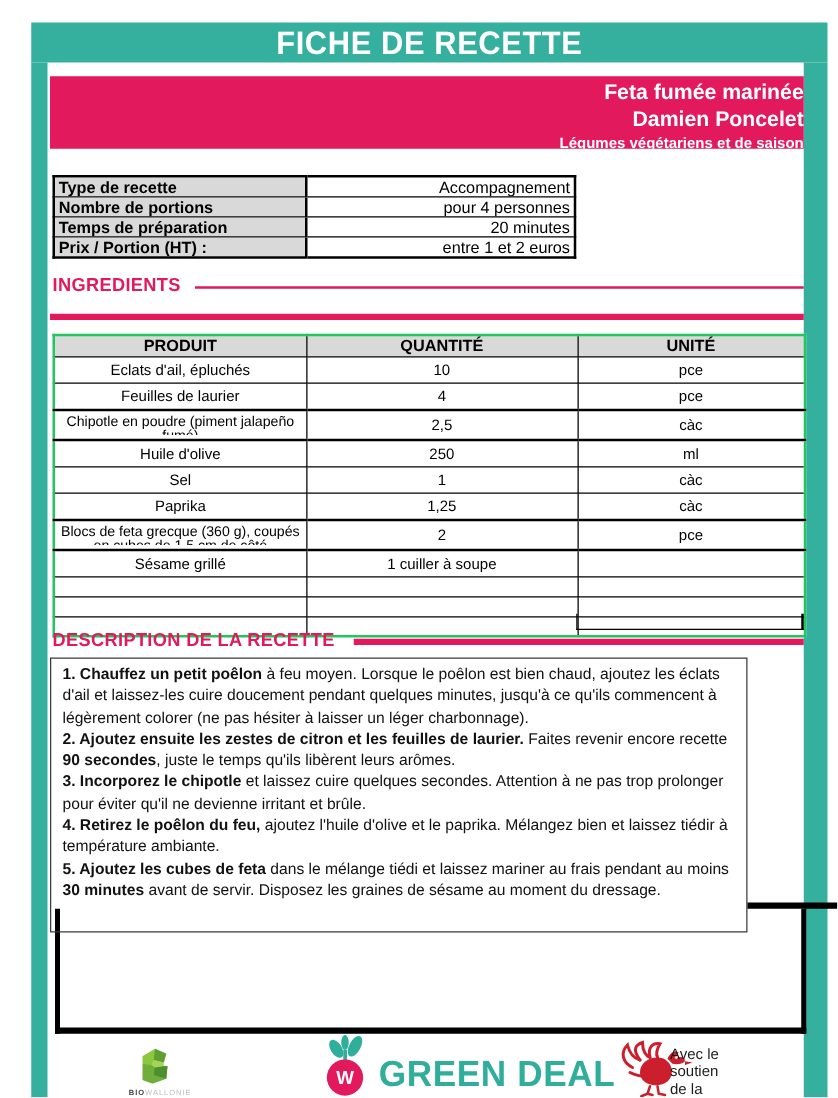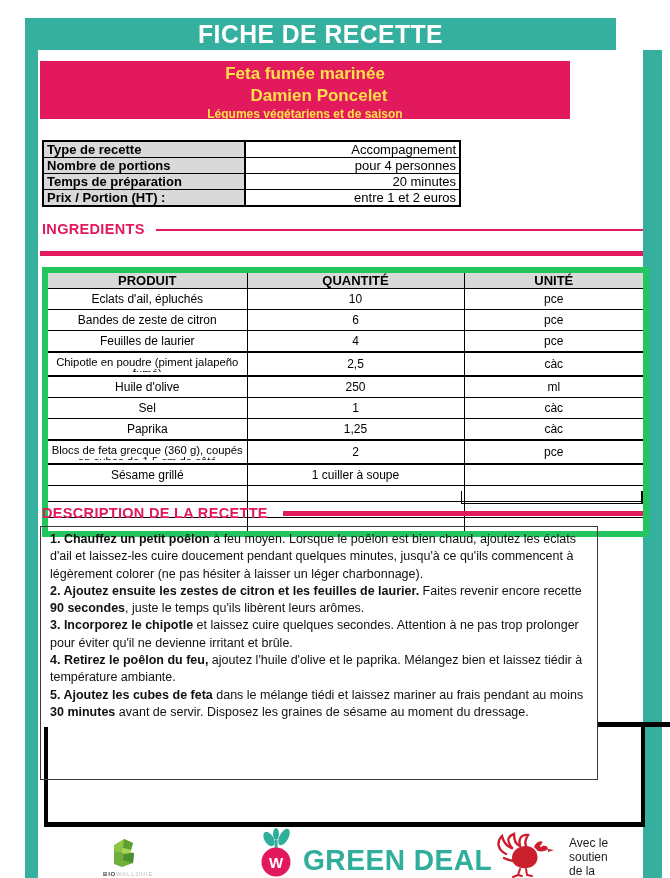--- a/index.html
+++ b/index.html
@@ -1,28 +1,28 @@
 <!DOCTYPE html>
 <html><head>
 <meta charset="utf-8">
 <style>
   html,body{margin:0;padding:0;background:#ffffff;}
   *{box-sizing:border-box;font-family:"Liberation Sans","DejaVu Sans",sans-serif;}
   .page{position:relative;width:670px;height:878px;background:#fff;overflow:hidden;}
 
   
-  .band-top{position:absolute;left:25px;top:18px;width:591px;height:32px;background:#36b09e;}
+  .band-top{position:absolute;left:25px;top:18px;width:637px;height:32px;background:#36b09e;}
   .band-top .title{width:100%;height:32px;line-height:32px;text-align:center;color:#fff;
     font-weight:700;font-size:26px;letter-spacing:.5px;transform:scaleX(.95);}
   .strip-left{position:absolute;left:25px;top:50px;width:13px;height:828px;background:#36b09e;}
   .strip-right{position:absolute;left:643px;top:50px;width:19px;height:828px;background:#36b09e;}
 
   
-  .recipe-banner{position:absolute;left:40px;top:61px;width:530px;height:58px;background:#e2195c;
-    overflow:hidden;text-align:center;color:#fde047;}
+  .recipe-banner{position:absolute;left:40px;top:61px;width:603px;height:58px;background:#e2195c;
+    overflow:hidden;text-align:right;color:#ffffff;}
   .recipe-banner .l1{font-size:17px;font-weight:700;line-height:22px;padding-top:2px;}
   .recipe-banner .l2{font-size:17px;font-weight:700;line-height:22px;padding-left:28px;}
   .recipe-banner .l3{font-size:12px;font-weight:700;line-height:15px;}
 
   
   table{border-collapse:collapse;table-layout:fixed;}
   .info-table{position:absolute;left:42px;top:140px;width:417px;border:2px solid #000;}
   .info-table td{border:1px solid #000;height:16px;font-size:13px;padding:0 3px;overflow:hidden;white-space:nowrap;}
   .info-table td.lab{width:202px;background:#d9d9d9;font-weight:700;text-align:left;border-right:2px solid #000;}
   .info-table td.val{width:215px;text-align:right;}
@@ -31,50 +31,50 @@
   .sec-row{position:absolute;display:flex;align-items:flex-start;}
   .sec-row .sec-title{color:#e2195c;font-weight:700;font-size:15px;letter-spacing:.3px;white-space:nowrap;transform:scaleX(.97);transform-origin:left;}
   .sec-row .sec-line{flex:1;background:#e2195c;}
   .ing-row{left:42px;top:220px;width:601px;}
   .ing-row .sec-line{height:2px;margin:9px 0 0 8px;}
   .ing-bar{position:absolute;left:40px;top:251px;width:603px;height:5px;background:#e2195c;}
   .desc-row{left:42px;top:504px;width:601px;z-index:4;}
   .desc-row .sec-line{height:5px;margin:7px 0 0 8px;}
 
   
-  .ing-table{position:absolute;left:42px;top:267px;width:601px;border:6px solid #22c55e;background:#fff;}
+  .ing-table{position:absolute;left:42px;top:267px;width:601px;border:2px solid #22c55e;background:#fff;}
   .ing-table th{border:1px solid #000;background:#d9d9d9;height:17px;font-size:13px;font-weight:700;text-align:center;padding:0;}
   .ing-table td{border:1px solid #000;height:16px;font-size:12px;text-align:center;padding:3px;overflow:hidden;}
   .ing-table col.c1{width:202px;}
   .ing-table col.c2{width:217px;}
   .ing-table col.c3{width:182px;}
   .ing-table tr.bt2 td{border-top-width:2px;}
   .ing-table td .ov{height:16px;overflow:hidden;padding-top:1px;line-height:11px;font-size:11.3px;}
 
   .extra-cell{position:absolute;left:461px;top:491px;width:182px;height:13px;
     border-left:1px solid #000;border-right:2px solid #000;border-bottom:1px solid #000;z-index:2;}
 
   
-  .desc-box{position:absolute;left:40px;top:526px;width:558px;height:254px;border:1px solid #3a3a3a;
+  .desc-box{position:absolute;left:40px;top:526px;width:558px;height:220px;border:1px solid #3a3a3a;
     padding:4px 8px 0 9px;font-size:12.5px;line-height:17.3px;color:#111;z-index:3;overflow:hidden;}
   .desc-box b{font-weight:700;}
 
   .seg-right{position:absolute;left:598px;top:722px;width:72px;height:5px;background:#000;z-index:5;}
   .big-box{position:absolute;left:44px;top:727px;width:601px;height:100px;
     border-left:4px solid #000;border-right:4px solid #000;border-bottom:5px solid #000;}
 
   
   .bio-logo{position:absolute;left:103px;top:839px;width:42px;text-align:center;}
   .bio-text{font-size:6px;letter-spacing:.8px;line-height:7px;white-space:nowrap;}
   .bio-text .b1{color:#3f3f3f;font-weight:700;}
   .bio-text .b2{color:#bdbdbd;}
   .gd-logo{position:absolute;left:251px;top:828px;}
   .gd-label{position:absolute;left:303px;top:844px;color:#2fae9b;font-weight:700;font-size:29px;letter-spacing:.5px;transform:scaleX(.97);transform-origin:left;}
   .rooster{position:absolute;left:492px;top:832px;}
-  .support{position:absolute;left:569px;top:836px;font-size:12px;line-height:14px;color:#1c1c1c;}
+  .support{position:absolute;left:536px;top:836px;font-size:12px;line-height:14px;color:#1c1c1c;}
 </style>
 </head>
 <body>
 
 <div class="page">
 
   <div class="band-top">
     <div class="title">FICHE DE RECETTE</div>
   </div>
   <div class="strip-left"></div>
@@ -121,25 +121,20 @@
       </colgroup>
     <tbody>
         <tr>
       <th>PRODUIT</th>
       <th>QUANTITÉ</th>
       <th>UNITÉ</th>
     </tr>
     <tr>
       <td>Eclats d'ail, épluchés</td>
       <td>10</td>
-      <td>pce</td>
-    </tr>
-    <tr>
-      <td>Bandes de zeste de citron</td>
-      <td>6</td>
       <td>pce</td>
     </tr>
     <tr>
       <td>Feuilles de laurier</td>
       <td>4</td>
       <td>pce</td>
     </tr>
     <tr class="bt2">
       <td>
             <div class="ov">Chipotle en poudre (piment jalapeño fumé)</div>

